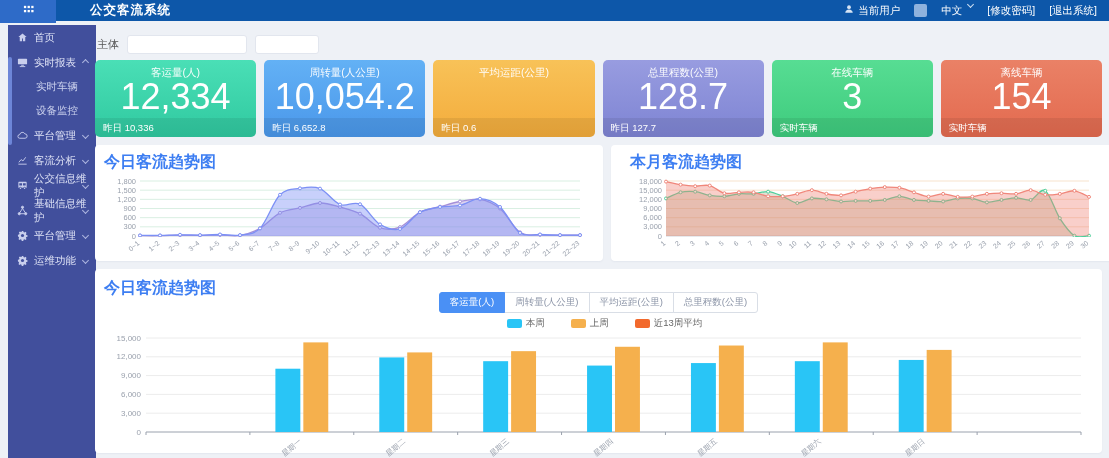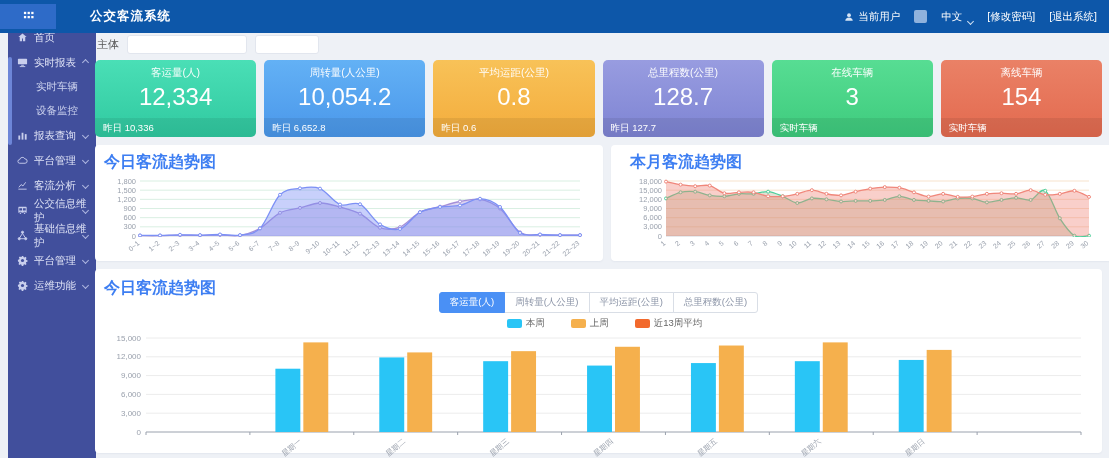--- a/index.html
+++ b/index.html
@@ -1,25 +1,25 @@
 <!DOCTYPE html>
 <html><head>
 <meta charset="utf-8">
 <style>
   * { margin:0; padding:0; box-sizing:border-box; }
   html,body { width:1109px; height:458px; overflow:hidden;
     font-family:"Liberation Sans","DejaVu Sans",sans-serif; background:#eef1f6; font-size:12px; }
 
   
-  .header { position:absolute; top:0; left:0; width:1109px; height:33px; background:#0d57a9;
+  .header { position:absolute; top:0; left:0; width:1109px; height:21px; background:#0d57a9;
     display:flex; align-items:center; color:#fff; z-index:5; }
   .logo-sq { width:56px; height:25px; background:#2e6bc8; display:flex; align-items:center; justify-content:center; cursor:pointer; }
   .app-title { font-size:12.5px; font-weight:bold; margin-left:34px; letter-spacing:1px; }
   .header-right { margin-left:auto; display:flex; align-items:center; gap:14px; padding-right:12px; font-size:10.5px; }
-  .hr-item { display:flex; align-items:flex-end; gap:4px; cursor:pointer; white-space:nowrap; }
+  .hr-item { display:flex; align-items:flex-start; gap:4px; cursor:pointer; white-space:nowrap; }
   .avatar { width:13px; height:13px; background:#8fb2dd; border-radius:2px; }
   .chev { display:inline-block; width:5px; height:5px; border-right:1px solid #cfe0f2; border-bottom:1px solid #cfe0f2;
     transform:rotate(45deg); margin-left:2px; margin-top:-2px; }
 
   
   .sidebar { position:absolute; top:25px; left:8px; bottom:0; width:88px; background:#414f9c; color:#e6e9f8; overflow:hidden; }
   .side-scroll { position:absolute; left:0; top:32px; width:4px; height:88px; background:#6d86d8; border-radius:2px; }
   .menu-item { height:25px; display:flex; align-items:center; padding-left:9px; cursor:pointer; font-size:10.5px; position:relative; color:#dfe3f6; }
   .menu-item .mi-icon { width:12px; height:12px; margin-right:5px; flex:0 0 12px; display:flex; align-items:center; color:#c9cfed; }
   .menu-item .mi-icon svg { width:11px; height:11px; }
@@ -35,21 +35,21 @@
   .filter-label { font-size:11px; color:#555; }
   .f-input { height:19px; background:#fff; border:1px solid #e2e6ee; border-radius:3px; outline:none;
     font-size:10px; color:#666; padding:0 6px; }
   .f-input.wide { width:120px; }
   .f-input.small { width:64px; }
 
   
   .cards-row { display:flex; gap:8px; height:77px; }
   .stat-card { flex:1; border-radius:5px; position:relative; color:#fff; overflow:hidden; cursor:default; }
   .sc-title { text-align:center; font-size:10.5px; margin-top:6px; opacity:.96; }
-  .sc-value { text-align:center; font-size:24px; font-weight:400; line-height:32px; margin-top:1px; }
+  .sc-value { text-align:center; font-size:36px; font-weight:400; line-height:32px; margin-top:1px; }
   .sc-footer { position:absolute; left:0; right:0; bottom:0; height:19px; background:rgba(0,0,0,0.07);
     font-size:9.5px; line-height:19px; padding-left:8px; }
 
   
   .charts-row { display:flex; gap:8px; margin-top:8px; height:116px; }
   .panel { background:#fff; border-radius:4px; box-shadow:0 1px 2px rgba(60,80,120,0.06); padding:7px 9px 4px; position:relative; }
   .panel-left { flex:0 0 508px; }
   .panel-right { flex:1;padding-left:19px; }
   .panel-title { font-size:16px; font-weight:bold; color:#3d7ef2; }
   .chart-holder { width:100%; }
@@ -126,31 +126,20 @@
             <rect x="6" y="20" width="12" height="2"></rect>
           </svg>
         </span>
         <span>实时报表</span>
         <span class="arrow up"></span>
       </div>
       <div class="submenu-item">实时车辆</div>
       <div class="submenu-item">设备监控</div>
       <div class="menu-item">
         <span class="mi-icon">
-          <svg viewBox="0 0 24 24" fill="currentColor">
-            <rect x="3" y="12" width="4" height="9"></rect>
-            <rect x="10" y="6" width="4" height="15"></rect>
-            <rect x="17" y="9" width="4" height="12"></rect>
-          </svg>
-        </span>
-        <span>报表查询</span>
-        <span class="arrow down"></span>
-      </div>
-      <div class="menu-item">
-        <span class="mi-icon">
           <svg viewBox="0 0 24 24" fill="none" stroke="currentColor" stroke-width="2">
             <path d="M6 18a4 4 0 0 1 0-8 6 6 0 0 1 11.3-1.5A4.5 4.5 0 0 1 17.5 18z"></path>
           </svg>
         </span>
         <span>平台管理</span>
         <span class="arrow down"></span>
       </div>
       <div class="menu-item">
         <span class="mi-icon">
           <svg viewBox="0 0 24 24" fill="none" stroke="currentColor" stroke-width="2">
@@ -220,21 +209,20 @@
         <div class="sc-value">12,334</div>
         <div class="sc-footer">昨日 10,336</div>
       </div>
       <div class="stat-card" style="background: linear-gradient(rgb(99, 177, 245), rgb(74, 151, 234));">
         <div class="sc-title">周转量(人公里)</div>
         <div class="sc-value">10,054.2</div>
         <div class="sc-footer">昨日 6,652.8</div>
       </div>
       <div class="stat-card" style="background: linear-gradient(rgb(248, 194, 88), rgb(243, 172, 60));">
         <div class="sc-title">平均运距(公里)</div>
-        <div class="sc-value">0.8</div>
         <div class="sc-footer">昨日 0.6</div>
       </div>
       <div class="stat-card" style="background: linear-gradient(rgb(152, 156, 224), rgb(126, 132, 211));">
         <div class="sc-title">总里程数(公里)</div>
         <div class="sc-value">128.7</div>
         <div class="sc-footer">昨日 127.7</div>
       </div>
       <div class="stat-card" style="background: linear-gradient(rgb(87, 221, 147), rgb(62, 203, 125));">
         <div class="sc-title">在线车辆</div>
         <div class="sc-value">3</div>

